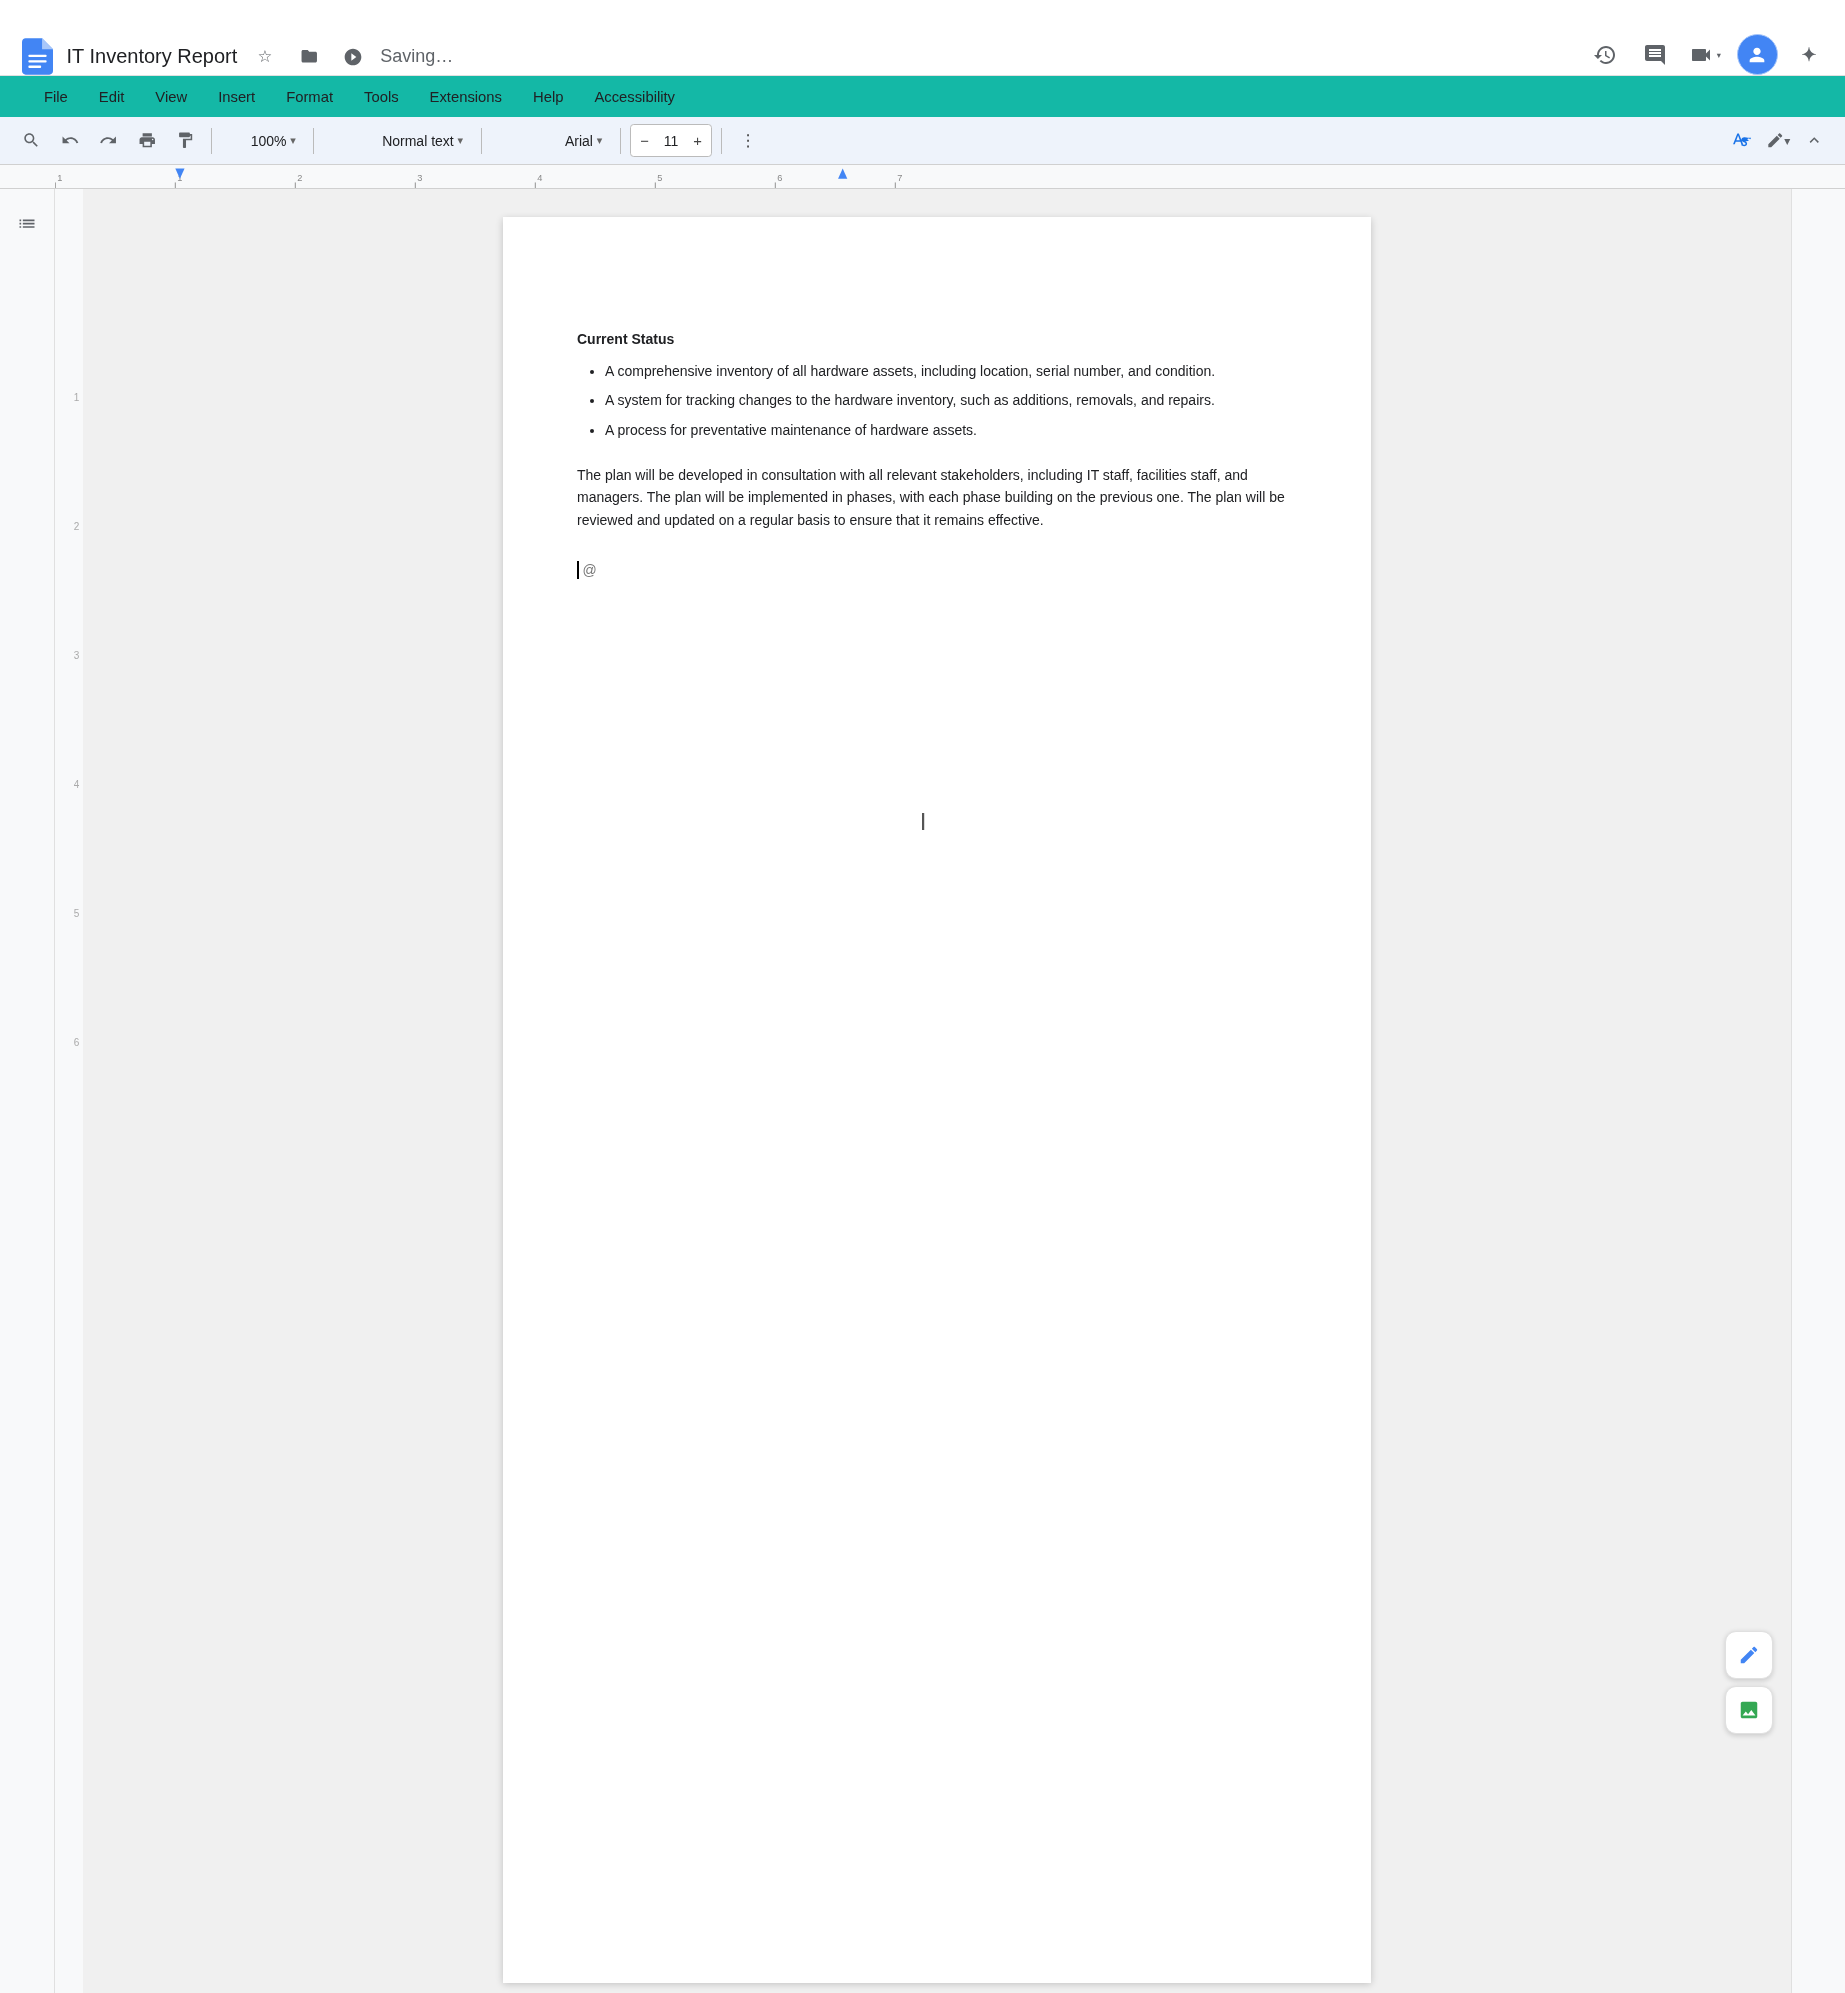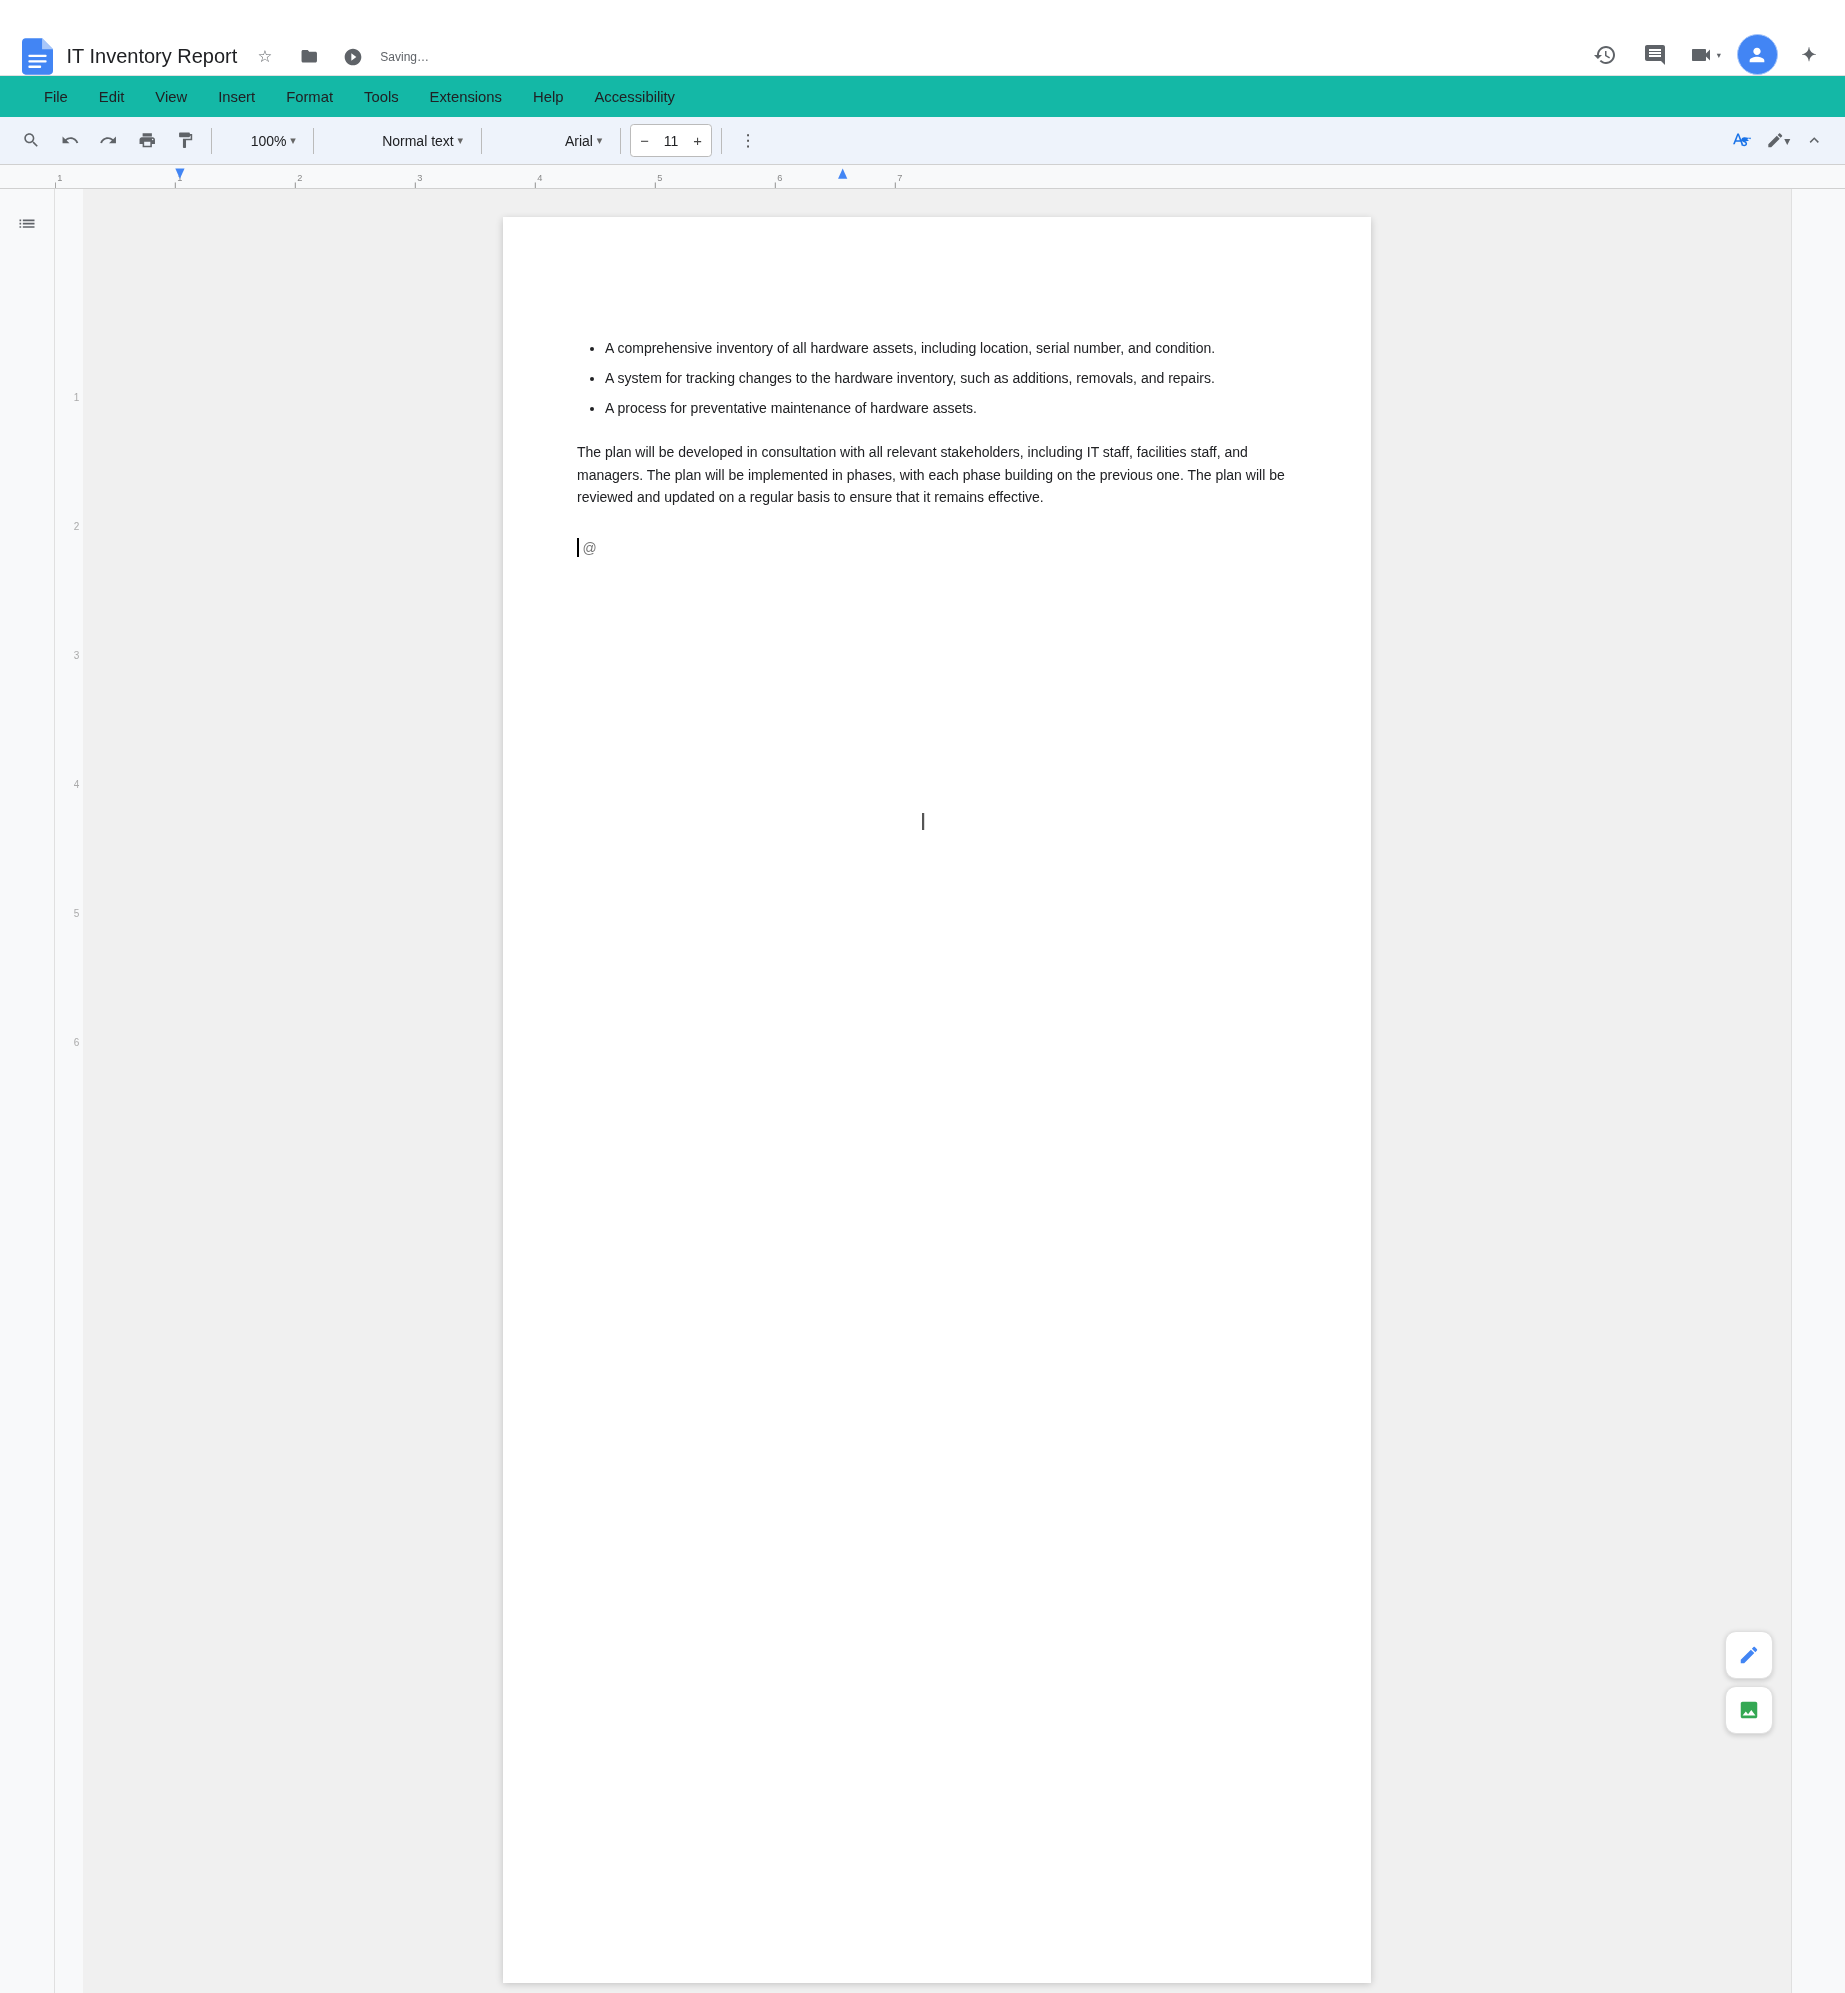--- a/index.html
+++ b/index.html
@@ -39,21 +39,21 @@
       align-items: center;
       justify-content: center;
       border-radius: 50%;
       cursor: pointer;
       font-size: 16.6px;
       color: #5f6368;
       border: none;
       background: transparent;
     }
     .saving-text {
-      font-size: 12px;
+      font-size: 18px;
       color: #5f6368;
     }
     .title-right {
       display: flex;
       align-items: center;
       gap: 13px;
     }
     .avatar-btn {
       width: 41px;
       height: 41px;
@@ -566,20 +566,21 @@
       </div>
     <div class="page-number-mark">
         <span>6</span>
       </div>
   </div>
 
   <div class="doc-container">
     <div class="page">
       <div class="doc-content">
 
+        <p class="section-heading">Current Status</p>
 
         <ul class="bullet-list">
           <li>A comprehensive inventory of all hardware assets, including location, serial number, and condition.</li>
           <li>A system for tracking changes to the hardware inventory, such as additions, removals, and repairs.</li>
           <li>A process for preventative maintenance of hardware assets.</li>
         </ul>
 
 
         <p style="height:7.4px;"></p>
 

